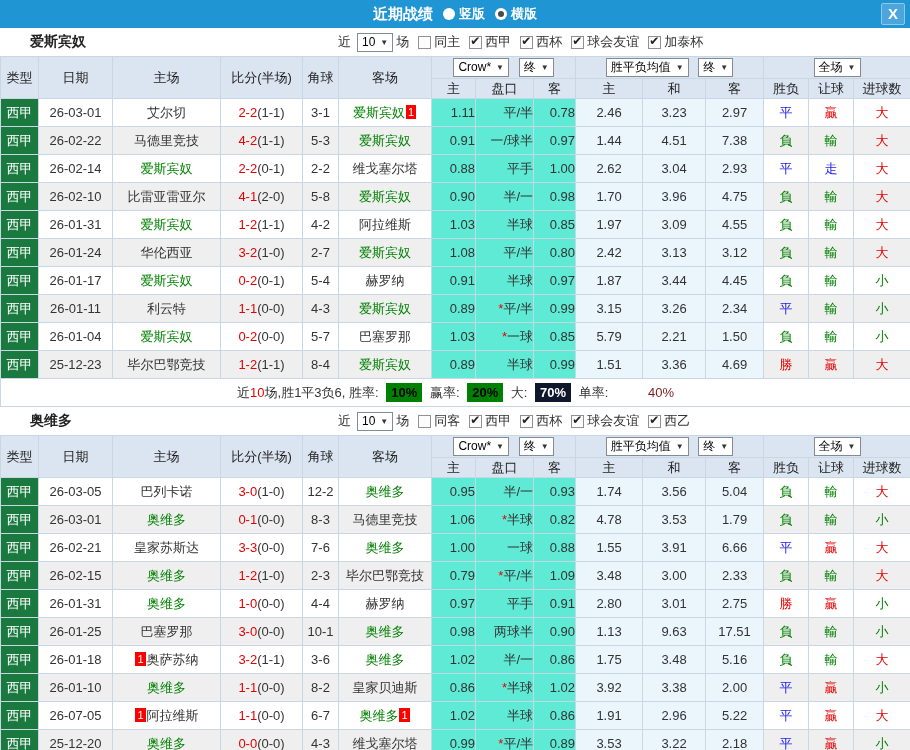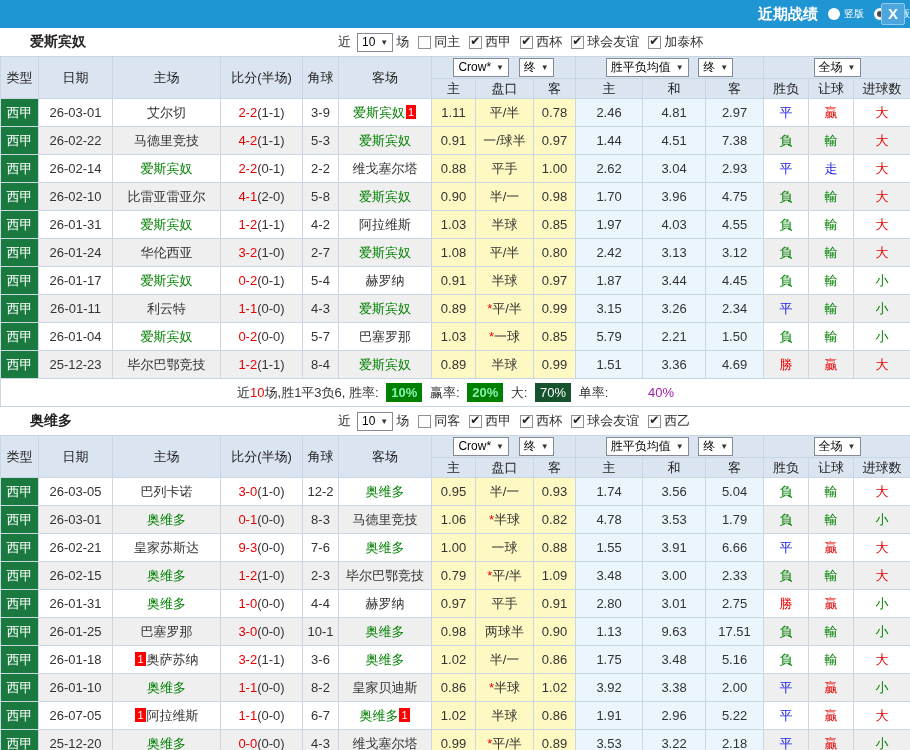--- a/index.html
+++ b/index.html
@@ -4,33 +4,33 @@
 <style>
   * { box-sizing: border-box; }
   html,body { margin:0; padding:0; }
   body {
     width:910px; height:750px; overflow:hidden; background:#fff;
     font-family:"Liberation Sans","DejaVu Sans",sans-serif; font-size:13px; color:#333;
   }
   
   .titlebar {
     height:28px; background:#2095d3; color:#fff; position:relative;
-    display:flex; align-items:center; justify-content:flex-end;
+    display:flex; align-items:center; justify-content:center;
   }
   .titlebar .title { font-weight:bold; font-size:15px; }
   .radio-group { display:flex; align-items:center; }
   .radio {
     width:12px; height:12px; border-radius:50%; background:#fff; display:inline-block;
     margin:0 4px 0 10px; position:relative; cursor:pointer;
   }
   .radio.checked::after {
     content:''; position:absolute; left:3px; top:3px; width:6px; height:6px;
     background:#4a4a4a; border-radius:50%;
   }
-  .radio-label { font-size:10px; cursor:pointer; }
+  .radio-label { font-size:13px; cursor:pointer;font-weight:bold; }
   .close-btn {
     position:absolute; right:5px; top:3px; width:24px; height:22px;
     background:#4da5de; border:1px solid #90c8ec; border-radius:2px;
     color:#fff; font-weight:bold; font-size:15px; line-height:20px; text-align:center; cursor:pointer;
   }
   
   .section-bar { height:28px; position:relative; background:#fff; display:flex; align-items:center; }
   .section-bar .team { font-weight:bold; font-size:14px; margin-left:30px; color:#222; }
   .filter { position:absolute; left:338px; top:0; height:28px; display:flex; align-items:center; white-space:nowrap; }
   .filter > span { margin-right:3px; }
@@ -50,38 +50,38 @@
   }
   
   table { border-collapse:collapse; table-layout:fixed; width:910px; }
   th, td { border:1px solid #c9d6e4; text-align:center; padding:0; overflow:hidden; white-space:nowrap; }
   thead th { background:#dbe5f1; font-weight:normal; font-size:13px; height:20px; color:#222; }
   thead .selcell { height:22px; }
   tbody td { height:28px; font-size:13px; background:#fff; }
   tr.alt td { background:#efefef; }
   td.type { background:#19793f; color:#fff; }
   tr.alt td.type { background:#19793f; }
-  td.odds, tr.alt td.odds { background:#fef9c3; }
+  td.odds, tr.alt td.odds { background:#5eead4;text-align:right; }
   td.mean, tr.alt td.mean { background:#eaf5fc; }
   .c-red { color:#e60000; }
   .c-blue { color:#1a1ae6; }
   .c-green { color:#008000; }
   .team-green { color:#008000; }
   .score-ft { color:#e60000; }
   .score-ht { color:#333; }
   .star { color:#e60000; }
   .badge {
     display:inline-block; background:#ff0000; color:#fff; font-size:11px; line-height:14px;
     min-width:10px; padding:0 2px; margin:0 1px; vertical-align:1px;
   }
   
   tfoot td { height:28px; background:#fff; font-size:13px; }
-  tfoot .badge-green { background:#008000; color:#86efac; font-weight:bold; padding:2px 5px; margin:16px 4px; }
-  tfoot .badge-red { background:#14532d; color:#fff; font-weight:normal; padding:2px 5px; margin:0 4px; }
-  tfoot .single-val { color:#a21caf;margin-left:36px; }
+  tfoot .badge-green { background:#008000; color:#000000; font-weight:bold; padding:2px 5px; margin:16px 4px; }
+  tfoot .badge-red { background:#0f172a; color:#fff; font-weight:bold; padding:2px 5px; margin:0 4px; }
+  tfoot .single-val { color:#7f1d1d;margin-left:36px; }
   tfoot .cnt { color:#e60000; }
 </style>
 </head>
 <body>
 
 <div class="titlebar">
   <span class="title">近期战绩</span>
   <span class="radio-group">
     <span class="radio"></span>
     <span class="radio-label">竖版</span>
@@ -171,27 +171,27 @@
       <th>让球</th>
       <th>进球数</th>
     </tr>
   </thead>
   <tbody>
       <tr>
     <td class="type">西甲</td>
     <td class="date">26-03-01</td>
     <td class="home"><span>艾尔切</span></td>
     <td class="score"><span class="score-ft">2-2</span><span class="score-ht">(1-1)</span></td>
-    <td class="corner">3-9</td>
+    <td class="corner">3-1</td>
     <td class="away"><span class="team-green">爱斯宾奴</span><span class="badge">1</span></td>
     <td class="odds o1">1.11</td>
     <td class="odds oline"><span>平/半</span></td>
     <td class="odds o2">0.78</td>
     <td class="mean m1">2.46</td>
-    <td class="mean m2">4.81</td>
+    <td class="mean m2">3.23</td>
     <td class="mean m3">2.97</td>
     <td class="wdl c-blue">平</td>
     <td class="hcp c-red">贏</td>
     <td class="gls c-red">大</td>
   </tr>
       <tr class="alt">
     <td class="type">西甲</td>
     <td class="date">26-02-22</td>
     <td class="home"><span>马德里竞技</span></td>
     <td class="score"><span class="score-ft">4-2</span><span class="score-ht">(1-1)</span></td>
@@ -245,21 +245,21 @@
     <td class="type">西甲</td>
     <td class="date">26-01-31</td>
     <td class="home"><span class="team-green">爱斯宾奴</span></td>
     <td class="score"><span class="score-ft">1-2</span><span class="score-ht">(1-1)</span></td>
     <td class="corner">4-2</td>
     <td class="away"><span>阿拉维斯</span></td>
     <td class="odds o1">1.03</td>
     <td class="odds oline"><span>半球</span></td>
     <td class="odds o2">0.85</td>
     <td class="mean m1">1.97</td>
-    <td class="mean m2">4.03</td>
+    <td class="mean m2">3.09</td>
     <td class="mean m3">4.55</td>
     <td class="wdl c-green">負</td>
     <td class="hcp c-green">輸</td>
     <td class="gls c-red">大</td>
   </tr>
       <tr class="alt">
     <td class="type">西甲</td>
     <td class="date">26-01-24</td>
     <td class="home"><span>华伦西亚</span></td>
     <td class="score"><span class="score-ft">3-2</span><span class="score-ht">(1-0)</span></td>
@@ -473,21 +473,21 @@
     <td class="mean m2">3.53</td>
     <td class="mean m3">1.79</td>
     <td class="wdl c-green">負</td>
     <td class="hcp c-green">輸</td>
     <td class="gls c-green">小</td>
   </tr>
       <tr>
     <td class="type">西甲</td>
     <td class="date">26-02-21</td>
     <td class="home"><span>皇家苏斯达</span></td>
-    <td class="score"><span class="score-ft">9-3</span><span class="score-ht">(0-0)</span></td>
+    <td class="score"><span class="score-ft">3-3</span><span class="score-ht">(0-0)</span></td>
     <td class="corner">7-6</td>
     <td class="away"><span class="team-green">奥维多</span></td>
     <td class="odds o1">1.00</td>
     <td class="odds oline"><span>一球</span></td>
     <td class="odds o2">0.88</td>
     <td class="mean m1">1.55</td>
     <td class="mean m2">3.91</td>
     <td class="mean m3">6.66</td>
     <td class="wdl c-blue">平</td>
     <td class="hcp c-red">贏</td>

